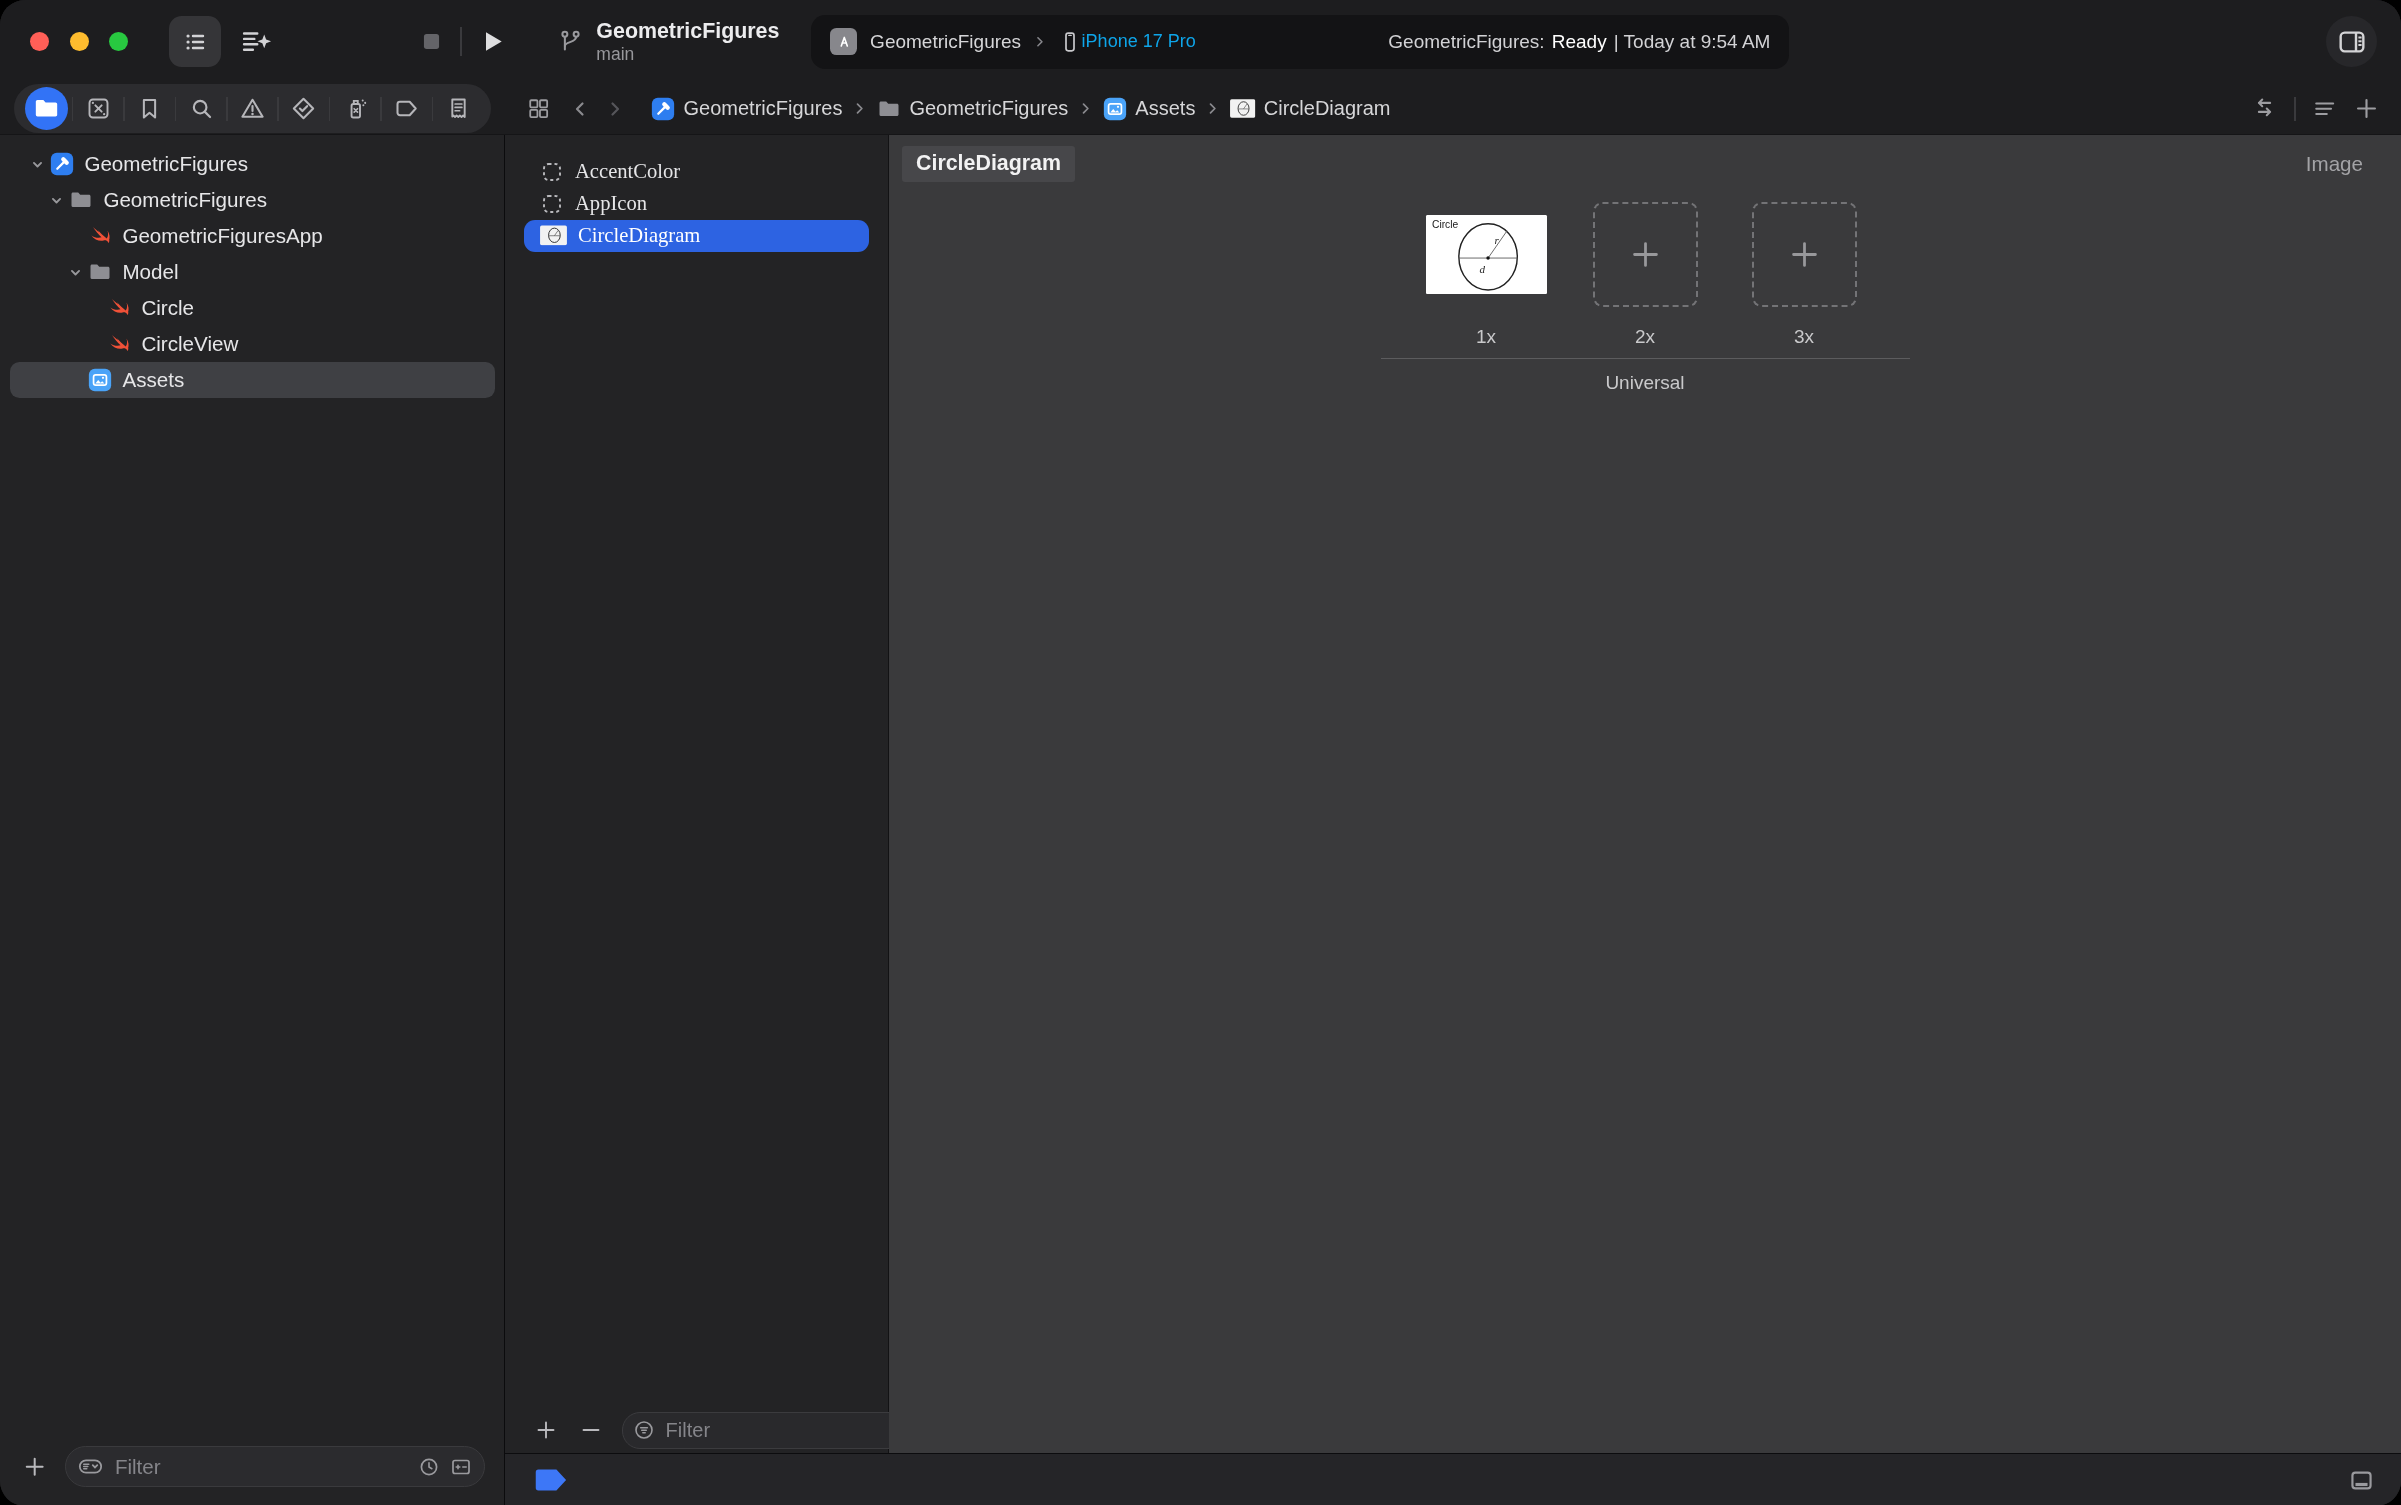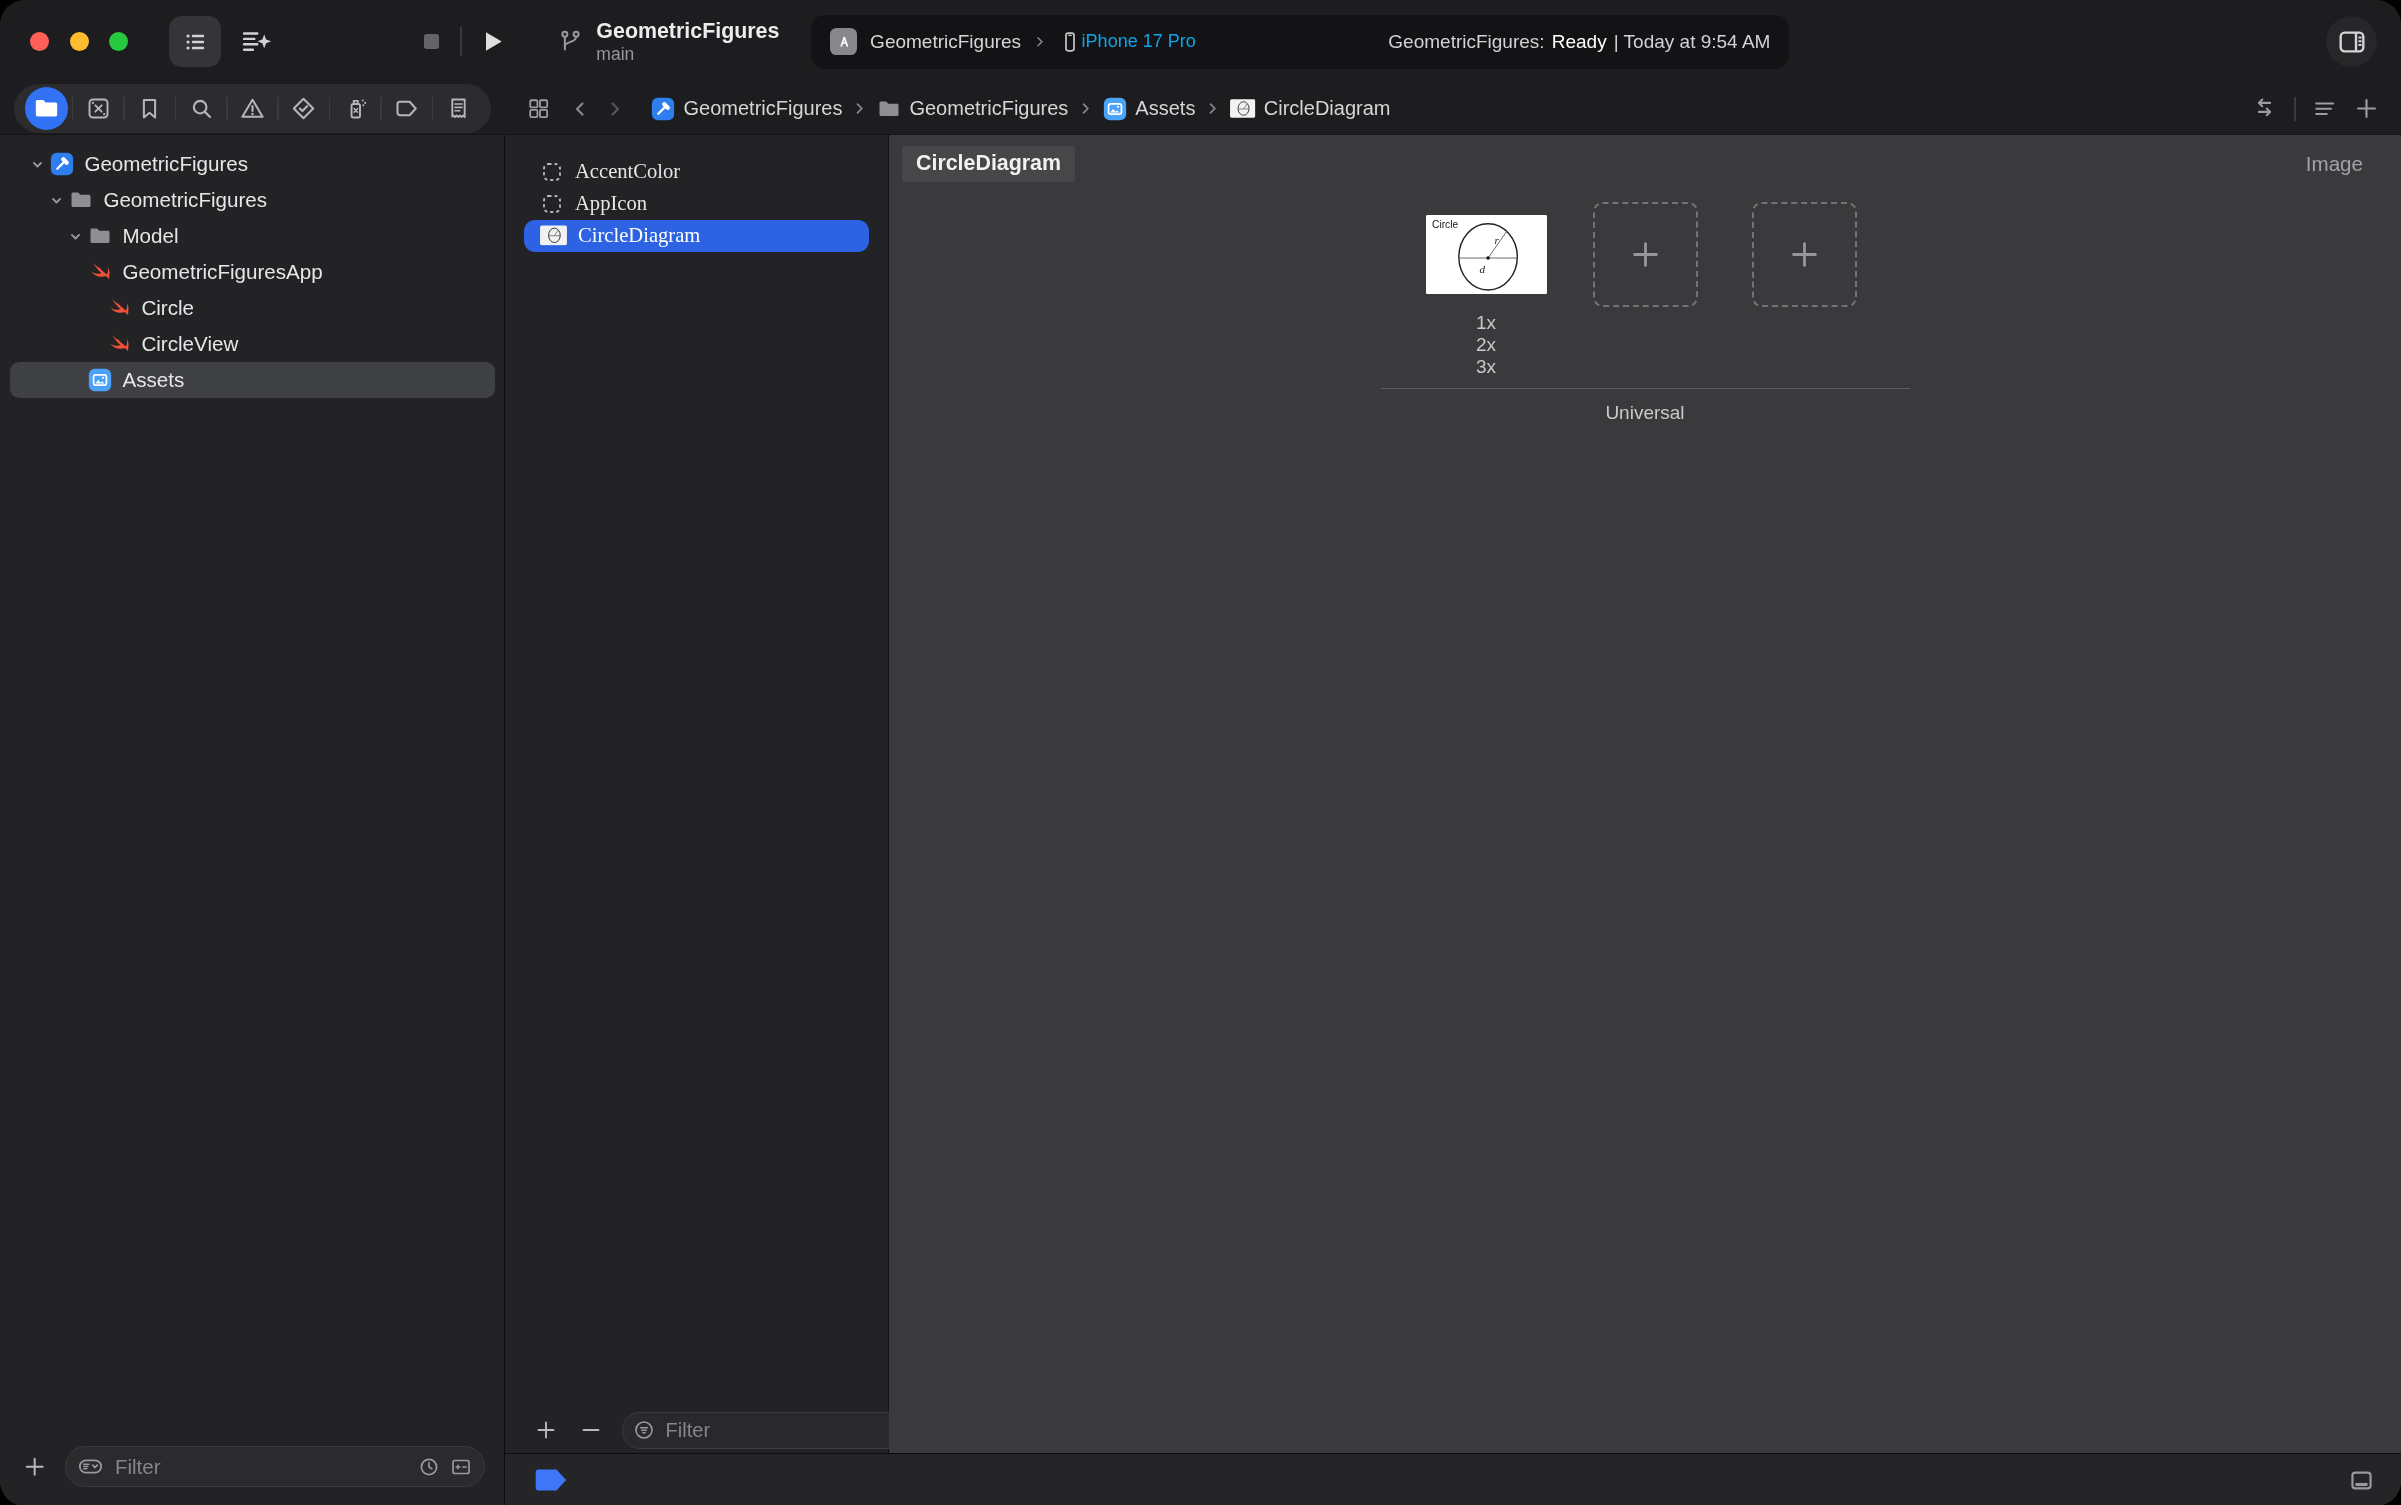--- a/index.html
+++ b/index.html
@@ -83,21 +83,21 @@
   .editor-col { flex:1; background:#3a3a3c; display:flex; flex-direction:column; min-width:0; }
   .editor-header { height:51px; display:flex; align-items:center; flex-shrink:0; padding-top:6.4px; }
   .ed-chip { margin-left:12.7px; background:#47474a; border-radius:3.2px; padding:5.6px 14.3px; font-size:21.4px; font-weight:bold; color:#f2f2f3; }
   .ed-type { margin-left:auto; margin-right:38px; font-size:20.6px; color:#a3a3a6; }
   .editor-body { flex:1; display:flex; justify-content:center; align-items:flex-start; }
   .imgset { width:529px; margin-top:16px; display:flex; flex-direction:column; }
   .slotrow { display:flex; padding:0 26px; }
   .slotcell { width:159px; height:105px; display:flex; align-items:center; justify-content:center; }
   .thumb1x { width:121px; height:79px; background:#fff; border-radius:1.6px; }
   .dashed-slot { width:105px; height:105px; border:2.4px dashed #737376; border-radius:9.5px; display:flex; align-items:center; justify-content:center; color:#98989b; }
-  .scalelabels { display:flex; padding:0 26px; margin-top:5px;flex-direction:column; }
+  .scalelabels { display:flex; padding:0 26px; margin-top:19px; }
   .scalelabels span { width:159px; text-align:center; font-size:19px; color:#c9c9cb; }
   .idiom-div { height:1.6px; background:#5c5c5e; margin-top:9.5px; }
   .idiom { text-align:center; margin-top:12.7px; font-size:19px; color:#c9c9cb; }
 
   .strip { height:53px; background:#252528; border-top:1.6px solid #0c0c0e; display:flex; align-items:center; flex-shrink:0; }
   .strip .tag { margin-left:29px; }
   .strip .dbg { margin-left:auto; margin-right:25.4px; color:#9a9a9e; }
   .hidden-defs { position:absolute; width:0; height:0; overflow:hidden; }
 </style>
 </head>
@@ -547,40 +547,40 @@
               </svg>
             </span>
           <span class="ticon icon" style="color:#8e8e93">
               <svg width="24" height="24" viewBox="0 0 30 30">
                 <use href="#s-folder"></use>
               </svg>
             </span>
           <span class="tlabel">GeometricFigures</span>
         </div>
         <div class="trow lv2">
+          <span class="tchev"></span>
+          <span class="ticon icon">
+              <svg width="24" height="24" viewBox="0 0 30 30">
+                <use href="#s-swift"></use>
+              </svg>
+            </span>
+          <span class="tlabel">GeometricFiguresApp</span>
+        </div>
+        <div class="trow lv2">
           <span class="tchev icon">
               <svg width="19" height="19" viewBox="0 0 24 24">
                 <use href="#s-chevdown"></use>
               </svg>
             </span>
           <span class="ticon icon" style="color:#8e8e93">
               <svg width="24" height="24" viewBox="0 0 30 30">
                 <use href="#s-folder"></use>
               </svg>
             </span>
           <span class="tlabel">Model</span>
-        </div>
-        <div class="trow lv2">
-          <span class="tchev"></span>
-          <span class="ticon icon">
-              <svg width="24" height="24" viewBox="0 0 30 30">
-                <use href="#s-swift"></use>
-              </svg>
-            </span>
-          <span class="tlabel">GeometricFiguresApp</span>
         </div>
         <div class="trow lv3">
           <span class="tchev"></span>
           <span class="ticon icon">
               <svg width="24" height="24" viewBox="0 0 30 30">
                 <use href="#s-swift"></use>
               </svg>
             </span>
           <span class="tlabel">Circle</span>
         </div>

